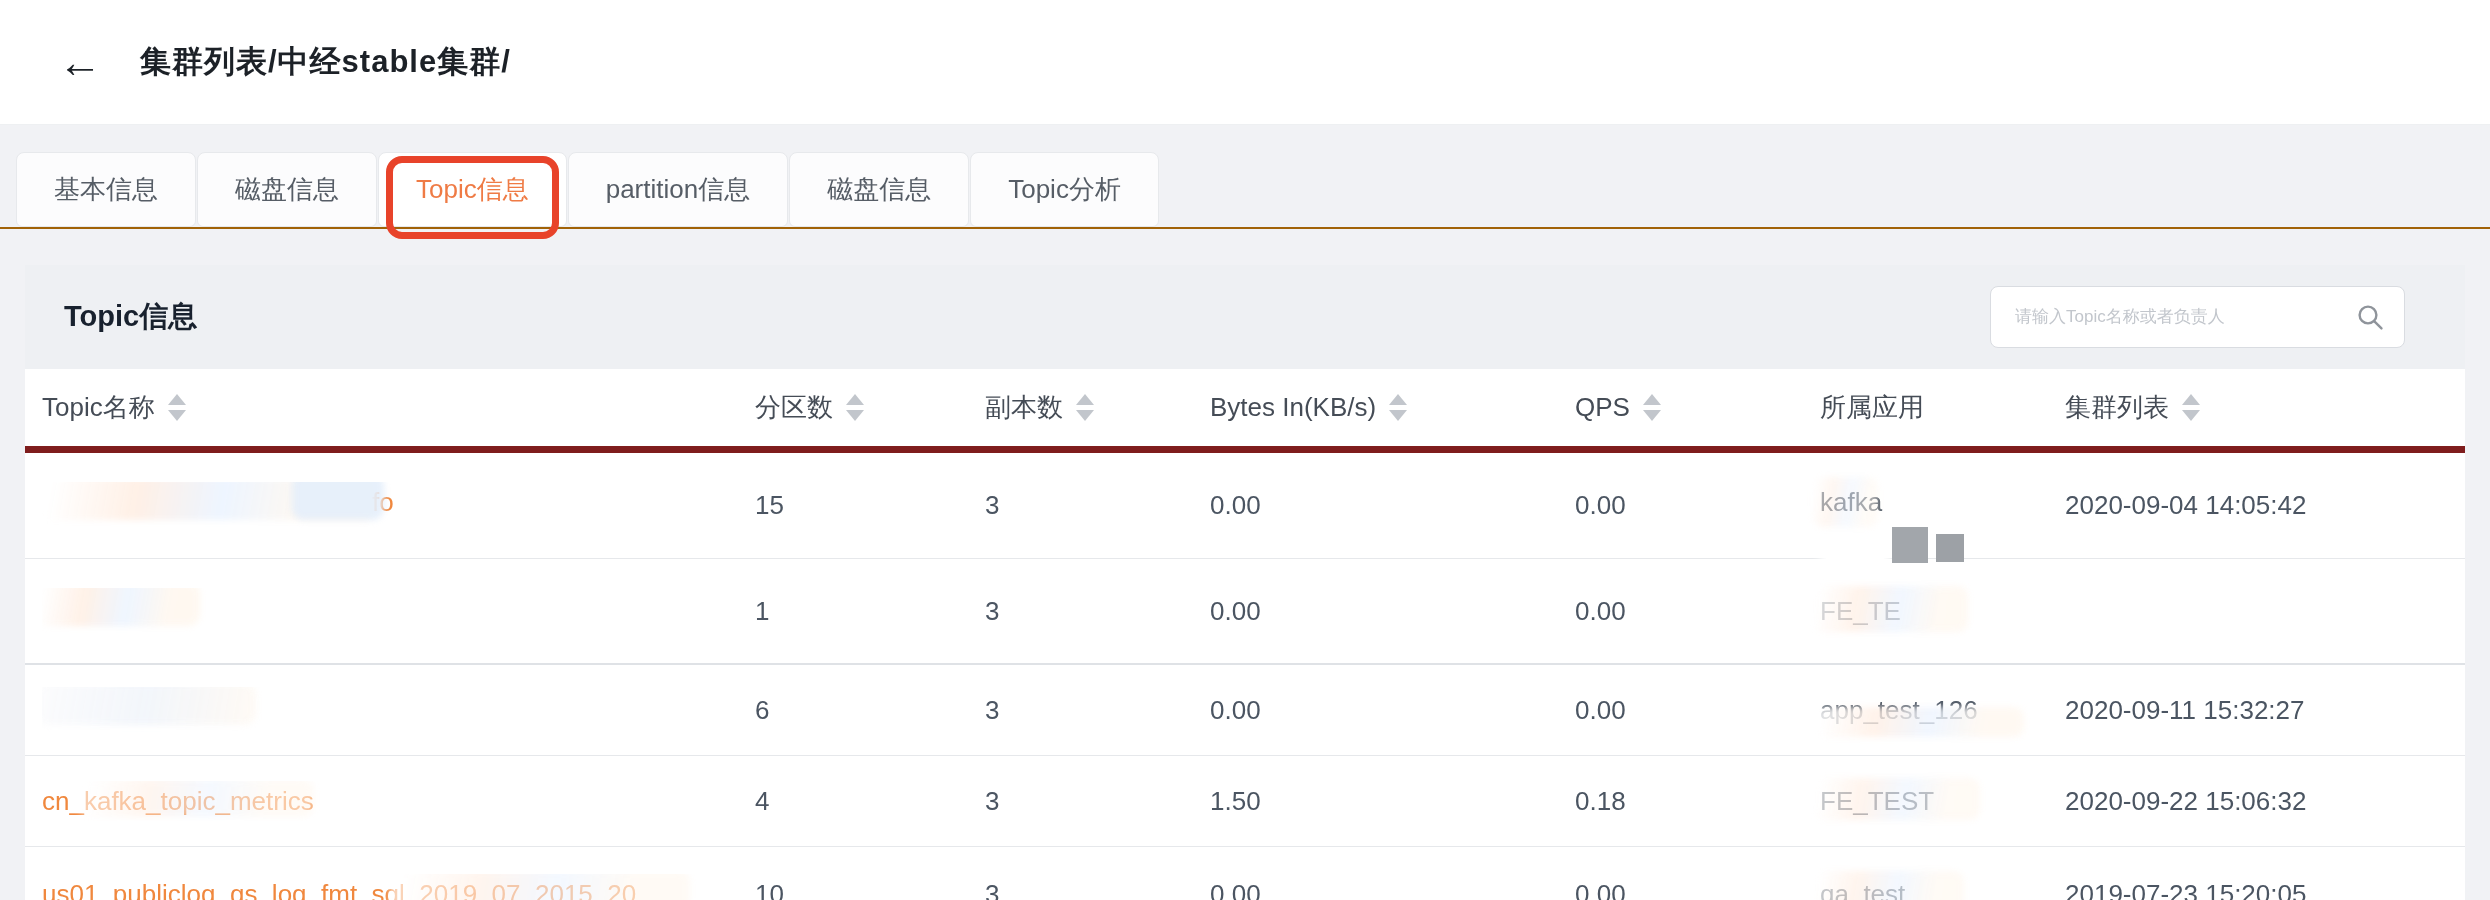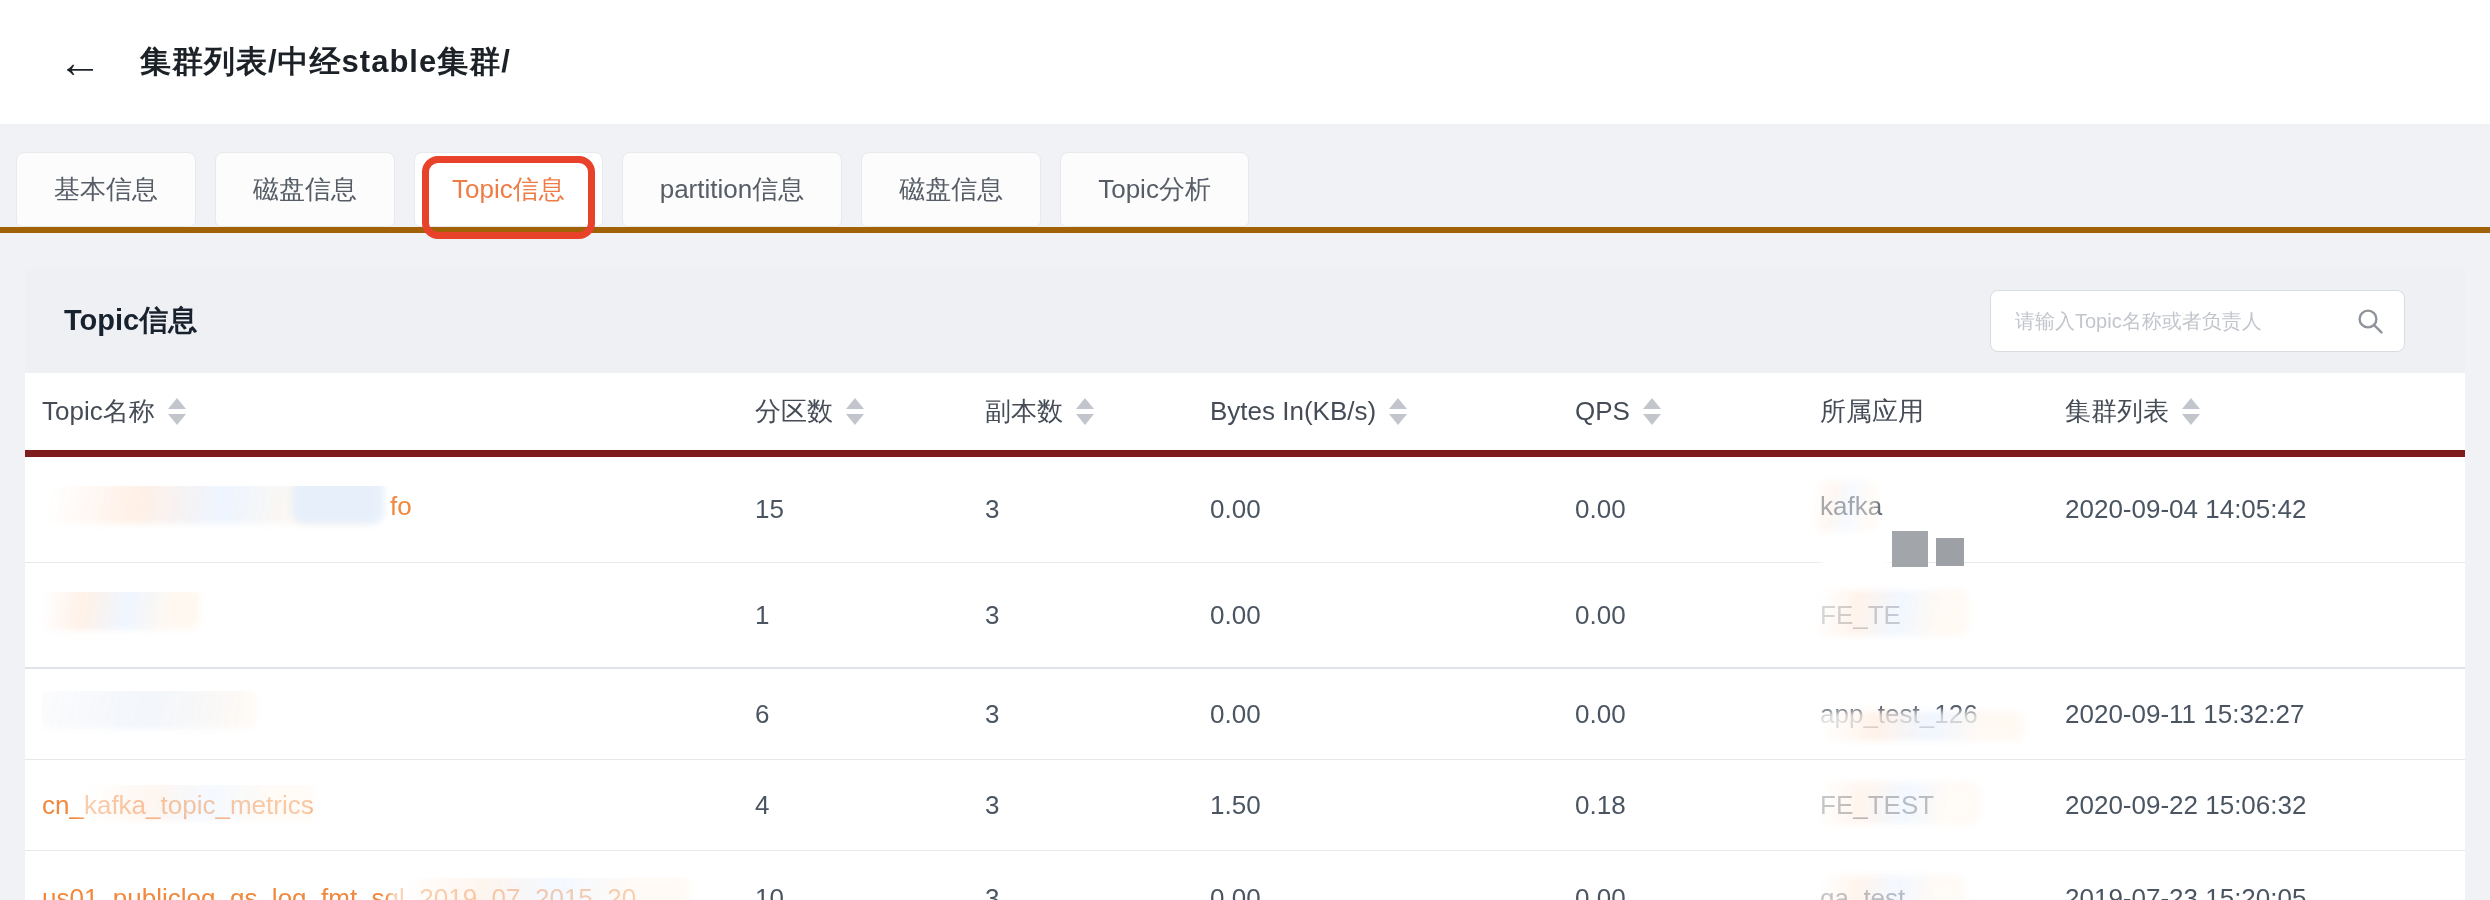--- a/index.html
+++ b/index.html
@@ -18,22 +18,22 @@
     padding-left:58px; border-bottom:1px solid #eef0f2;
   }
   .back {
     font-size:44px; color:#1c2127; line-height:1; cursor:pointer;
     margin-right:38px; font-weight:400;
   }
   .topbar h1 { font-size:31px; font-weight:700; color:#1c2127; letter-spacing:1px; }
 
   
   .tabs {
-    margin-top:27px; padding-left:16px; display:flex; gap:19px;
-    border-bottom:6px solid #a16207; position:relative;
+    margin-top:27px; padding-left:16px; display:flex; gap:1px;
+    border-bottom:2px solid #a16207; position:relative;
   }
   .tab {
     height:75px; display:flex; align-items:center; padding:0 37px;
     background:#fcfcfd; border:1px solid #e7e9ec; border-radius:8px 8px 6px 6px;
     font-size:26px; color:#565d66; position:relative; cursor:pointer; white-space:nowrap;
   }
   .tab.active { color:var(--accent_orange,#ef7b45); background:#ffffff; }
   .ring {
     position:absolute; left:7px; right:7px; top:3px; bottom:-13px;
     border:7px solid var(--annotation_red,#e8432a); border-radius:16px;
@@ -46,21 +46,21 @@
     height:104px; background:var(--panel_head_bg,#eef0f3);
     display:flex; align-items:center; padding:0 60px 0 39px;
   }
   .ptitle { font-size:29px; font-weight:700; color:#18212e; }
   .search {
     margin-left:auto; width:415px; height:62px; background:#fff;
     border:1px solid #d9dce1; border-radius:8px;
     display:flex; align-items:center; padding:0 18px 0 24px;
   }
   .search input {
-    flex:1; border:none; outline:none; font-size:20px; color:#333; background:transparent;
+    flex:1; border:none; outline:none; font-size:17px; color:#333; background:transparent;
     min-width:0;
   }
   .search input::placeholder { color:#c2c6cc; }
   .search svg { flex:none; }
 
   
   .thead-row,.trow {
     display:grid;
     grid-template-columns:713px 230px 225px 365px 245px 245px 1fr;
     align-items:center; padding-left:17px;
@@ -86,21 +86,21 @@
   .tpre,.tsuf { display:inline; }
 
   
   .smear {
     position:absolute; display:none; border-radius:12px; pointer-events:none;
     background:linear-gradient(100deg, rgba(255,255,255,.97) 5%, rgba(255,239,228,.93) 30%,
                rgba(236,244,255,.92) 55%, rgba(255,248,240,.96) 80%);
     filter:blur(3px);
   }
   .r1 .tname { width:410px; }
-  .r1 .tsuf { position:absolute; left:348px; top:0; }
+  .r1 .tsuf { position:absolute; left:330px; top:0; }
   .r1 .sm1 { display:block; left:-6px; top:-4px; width:338px; height:42px; }
   .r1 .sm2 { display:block; left:250px; top:-8px; width:92px; height:46px;
              background:rgba(228,238,250,.88); }
   .r2 .tname { width:165px; }
   .r2 .sm1 { display:block; left:-6px; top:-6px; width:164px; height:44px; opacity:.96; }
   .r3 .tname { width:220px; }
   .r3 .sm1 { display:block; left:-6px; top:-4px; width:220px; height:42px; opacity:.93;
              background:linear-gradient(100deg, rgba(252,252,253,.95), rgba(240,244,250,.9), rgba(255,250,244,.95)); }
   .r4 .sm1 { display:block; left:36px; top:-2px; width:236px; height:38px; opacity:.6; }
   .r5 .sm1 { display:block; left:348px; top:-4px; width:300px; height:42px; opacity:.66; }

